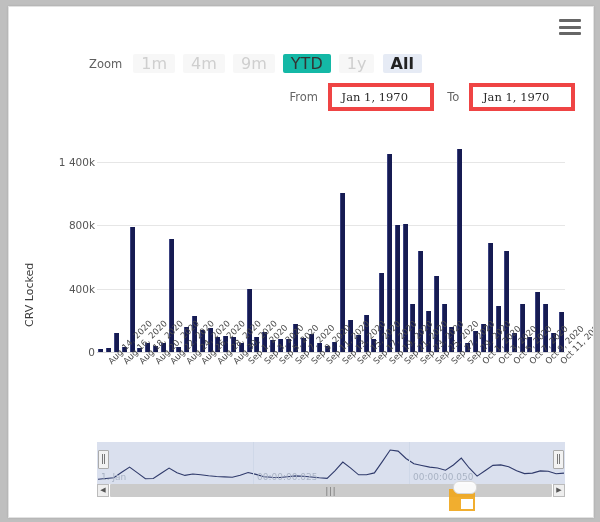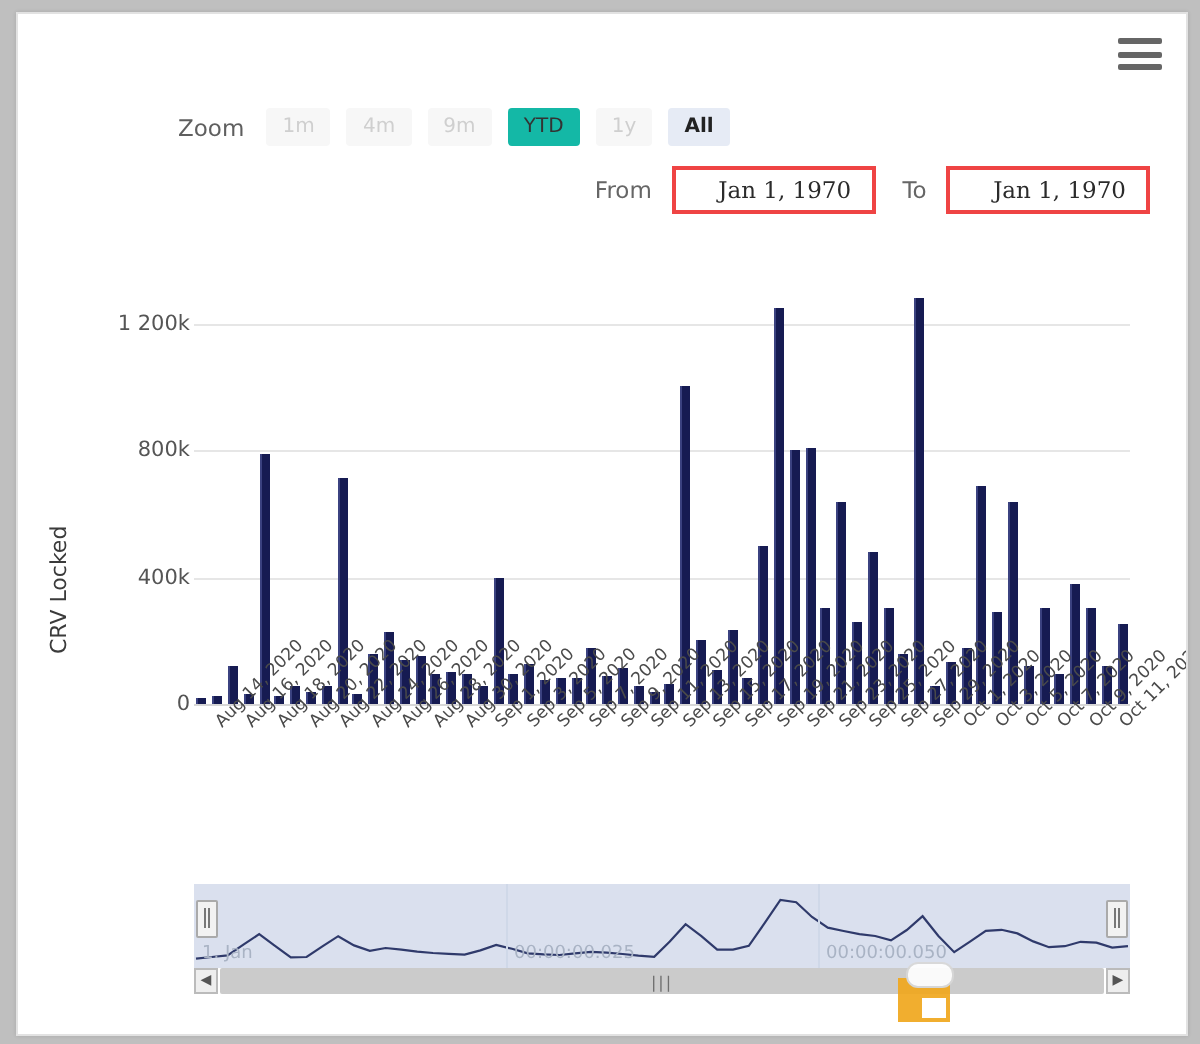--- a/index.html
+++ b/index.html
@@ -27,33 +27,33 @@
   }
   #hamburger i{display:block;height:3px;background:#666;border-radius:1px;}
   
   #rangebar{position:absolute;left:80px;top:46px;height:22px;}
   #rangebar .lbl{
     display:inline-block;font-size:11.5px;color:#5f5f5f;
     vertical-align:middle;margin-right:6px;
   }
   .rbtn{
     display:inline-block;vertical-align:middle;
-    padding:3px 8px;margin-right:3px;font-size:10px;
+    padding:3px 8px;margin-right:3px;font-size:16px;
     border-radius:2px;cursor:pointer;line-height:13px;text-align:right;
   }
   .rbtn.off{color:#cfcfcf;background:#f7f7f7;}
   .rbtn.semi{color:#333;background:#14b8a6;}
   .rbtn.on{color:#222;background:#e6ebf5;font-weight:bold;}
   
   #dates{position:absolute;right:18px;top:76px;font-size:11.5px;color:#666;}
   #dates .t{display:inline-block;vertical-align:middle;margin:0 6px 0 0;}
   .dfield{
     display:inline-block;vertical-align:middle;
-    border:2px solid #ef4444;background:#fff;color:#2b2b2b;
-    font-size:11.5px;padding:3px 10px;min-width:78px;text-align:right;
+    border:4px solid #ef4444;background:#fff;color:#2b2b2b;
+    font-size:11.5px;padding:3px 10px;min-width:78px;text-align:left;
     font-family:"DejaVu Serif","Liberation Serif",serif;
   }
   
   #plot{position:absolute;left:0;top:120px;width:584px;height:230px;}
   #ylabel{
     position:absolute;left:14px;top:200px;width:80px;
     transform:rotate(-90deg);transform-origin:left top;
     font-size:11px;color:#3b3b3b;white-space:nowrap;
   }
   .ytick{
@@ -153,21 +153,21 @@
     <span class="dfield">Jan 1, 1970</span>
   </div>
 
   <div id="plot">
     <div id="ylabel">CRV Locked</div>
 
     <div id="yaxis">
         <div class="ytick" style="top: 225px;">0</div>
         <div class="ytick" style="top: 161.571px;">400k</div>
         <div class="ytick" style="top: 98.1429px;">800k</div>
-        <div class="ytick" style="top: 34.7143px;">1 200k</div>
+        <div class="ytick" style="top: 34.7143px;">1 400k</div>
       </div>
     <div id="grid">
         <div class="gline zero" style="top: 225px;"></div>
         <div class="gline" style="top: 161.571px;"></div>
         <div class="gline" style="top: 98.1429px;"></div>
         <div class="gline" style="top: 34.7143px;"></div>
       </div>
     <div id="bars">
         <div class="bar" title="Aug 13, 2020: 20000" style="left: 1.4px; height: 3.17143px; bottom: 5px;"></div>
         <div class="bar" title="Aug 14, 2020: 25000" style="left: 9.2px; height: 3.96429px; bottom: 5px;"></div>

